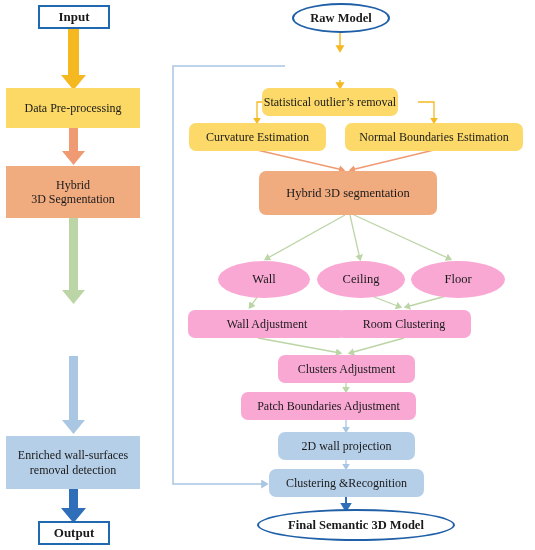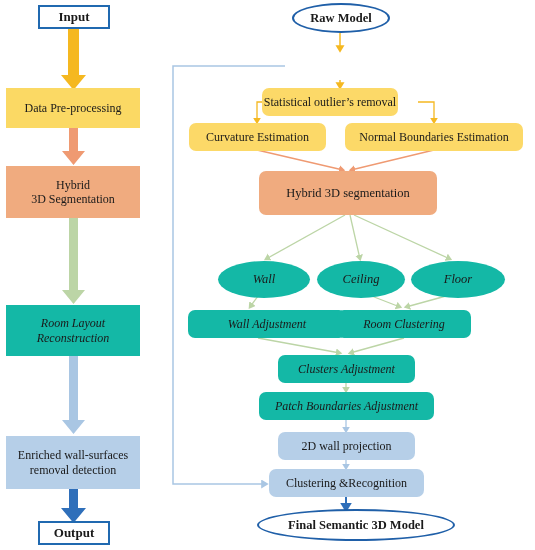--- a/index.html
+++ b/index.html
@@ -9,21 +9,21 @@
   svg.edges{position:absolute;left:0;top:0;width:535px;height:550px;pointer-events:none;}
   .node{position:absolute;box-sizing:border-box;display:flex;align-items:center;
         justify-content:center;text-align:center;color:#1a1a1a;line-height:1.18;}
   .rect{border-radius:7px;}
   .sharp{border-radius:0;}
   .term{border:2.2px solid #2069b0;background:#ffffff;font-weight:bold;}
   .ellipse{border-radius:50%;}
   .yellow{background:#fbd964;}
   .yellow-r{background:#fcd968;}
   .orange{background:#f0ab7f;}
-  .green{background:#14b8a6;font-style:italic;}
+  .green{background:#f9a8d4;}
   .blue{background:#b6cfe8;}
   .oval-term{border:2.4px solid #1f5fa8;background:#ffffff;border-radius:50%;
              font-weight:bold;}
 </style>
 </head>
 <body>
 
 <div id="canvas">
 
   <svg class="edges" viewBox="0 0 535 550" xmlns="http://www.w3.org/2000/svg">
@@ -110,24 +110,20 @@
 
   <div class="node sharp yellow" style="left:6px;top:88px;width:134px;height:40px;font-size:12px;">
     <span>Data Pre-processing</span>
   </div>
 
   <div class="node sharp orange" style="left:6px;top:166px;width:134px;height:52px;font-size:12px;flex-direction:column;">
     <span>Hybrid</span>
     <span>3D Segmentation</span>
   </div>
 
-  <div class="node sharp green" style="left:6px;top:305px;width:134px;height:51px;font-size:12px;flex-direction:column;">
-    <span>Room Layout</span>
-    <span>Reconstruction</span>
-  </div>
 
   <div class="node sharp blue" style="left:6px;top:436px;width:134px;height:53px;font-size:12px;flex-direction:column;">
     <span>Enriched wall-surfaces</span>
     <span>removal detection</span>
   </div>
 
   <div class="node sharp term" style="left:38px;top:521px;width:72px;height:24px;font-size:13px;">
     <span>Output</span>
   </div>
 
@@ -169,21 +165,21 @@
   </div>
 
   <div class="node rect green" style="left:337px;top:310px;width:134px;height:28px;font-size:12px;">
     <span>Room Clustering</span>
   </div>
 
   <div class="node rect green" style="left:278px;top:355px;width:137px;height:28px;font-size:12px;">
     <span>Clusters Adjustment</span>
   </div>
 
-  <div class="node rect green" style="left:259px;top:392px;width:175px;height:28px;font-size:12px;">
+  <div class="node rect green" style="left:241px;top:392px;width:175px;height:28px;font-size:12px;">
     <span>Patch Boundaries Adjustment</span>
   </div>
 
   <div class="node rect blue" style="left:278px;top:432px;width:137px;height:28px;font-size:12px;">
     <span>2D wall projection</span>
   </div>
 
   <div class="node rect blue" style="left:269px;top:469px;width:155px;height:28px;font-size:12px;">
     <span>Clustering &amp;Recognition</span>
   </div>

